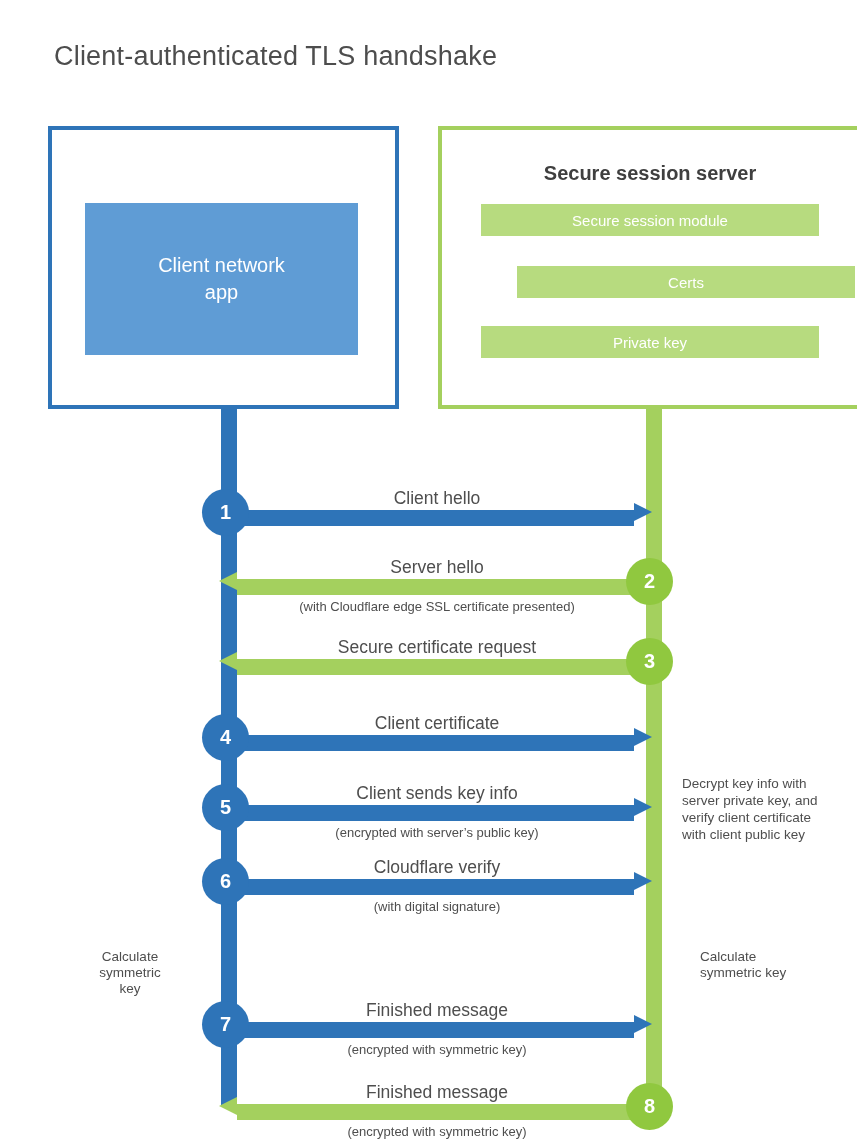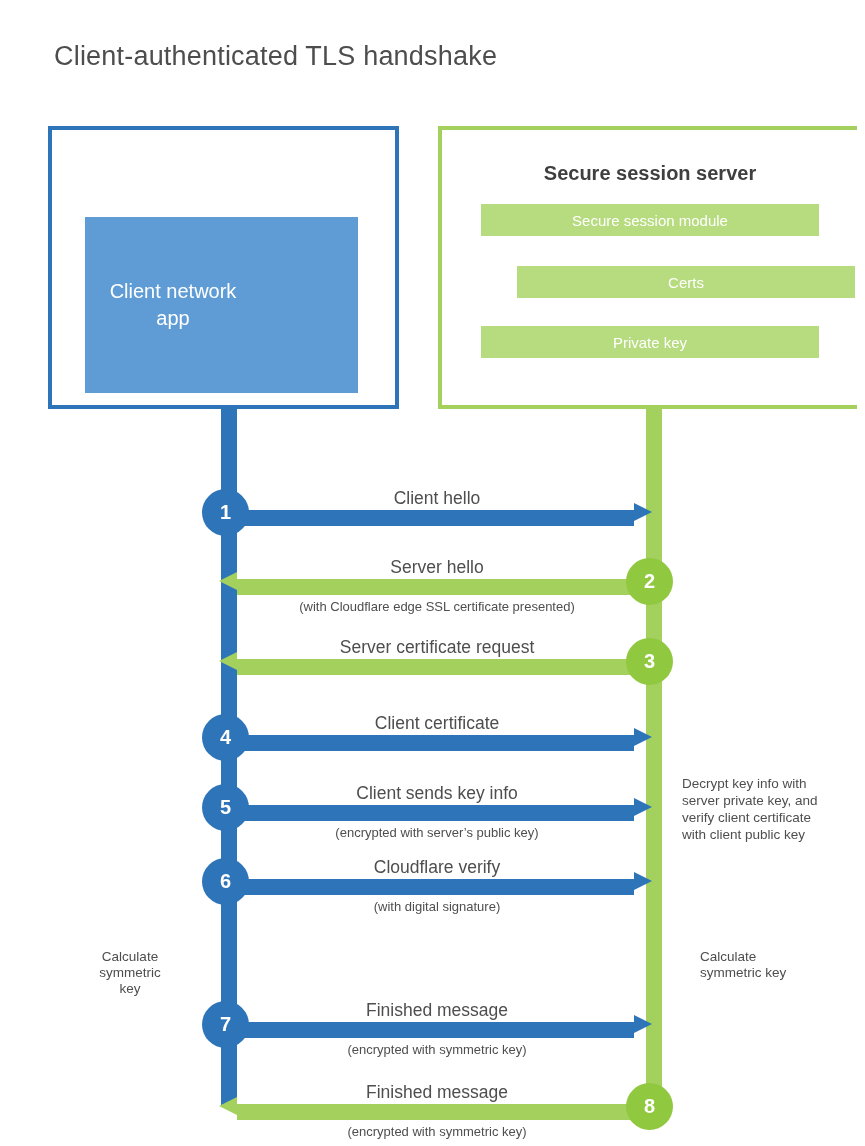--- a/index.html
+++ b/index.html
@@ -23,23 +23,23 @@
 
   
   .actor-box{position:absolute;top:110px;height:283px;background:#fff;}
   .client-box{left:32px;width:351px;border:4px solid var(--blue);}
   .server-box{left:422px;width:424px;border:4px solid var(--green-line);}
   .actor-title{
     position:absolute;top:24px;left:0;width:100%;text-align:center;
     font-size:20px;font-weight:700;color:var(--heading);
   }
   .client-app{
-    position:absolute;left:33px;top:87px;width:273px;height:176px;
+    position:absolute;left:33px;top:73px;width:273px;height:152px;
     background:var(--blue-fill);
-    display:flex;align-items:center;justify-content:flex-start;
+    display:flex;align-items:center;justify-content:center;
   }
   .client-app span{
     display:block;width:160px;text-align:center;
     color:#fff;font-size:20px;line-height:27px;font-weight:400;
   }
   .module-bar{
     position:absolute;left:39px;width:338px;height:32px;
     background:var(--green-fill);
     display:flex;align-items:center;justify-content:center;
     color:#fff;font-size:15px;font-weight:400;
@@ -122,21 +122,21 @@
   </div>
 
   <div class="step" style="top:565px">
     <div class="step-label">Server hello</div>
     <div class="arrow left"></div>
     <div class="step-sub">(with Cloudflare edge SSL certificate presented)</div>
     <div class="circle green">2</div>
   </div>
 
   <div class="step" style="top:645px">
-    <div class="step-label">Server certificate request</div>
+    <div class="step-label">Secure certificate request</div>
     <div class="arrow left"></div>
     <div class="circle green">3</div>
   </div>
 
   <div class="step" style="top:721px">
     <div class="step-label">Client certificate</div>
     <div class="arrow right"></div>
     <div class="circle blue">4</div>
   </div>
 

